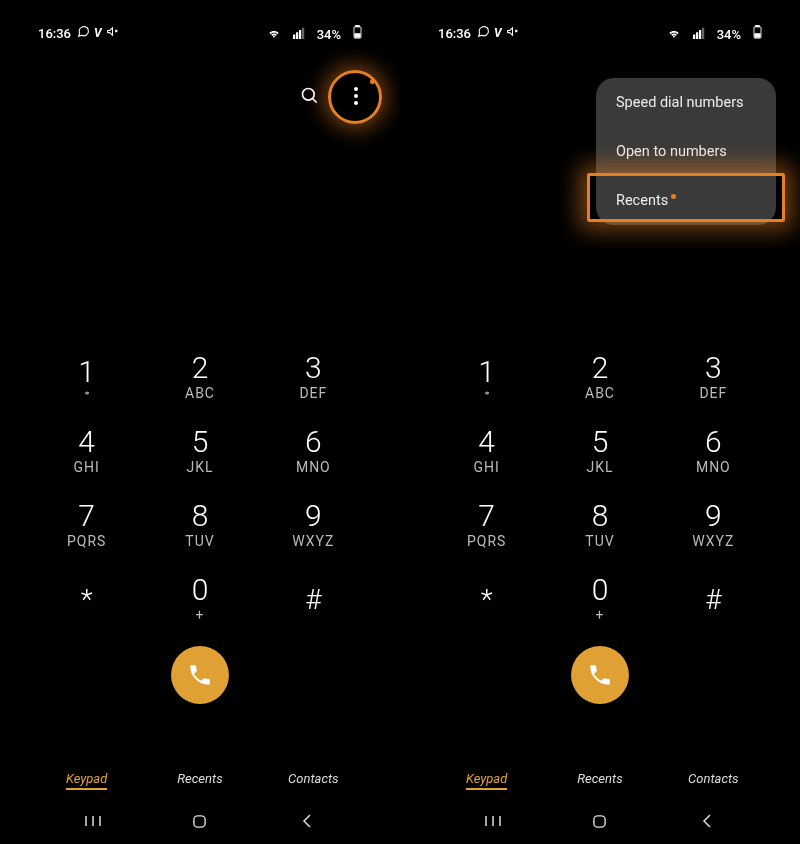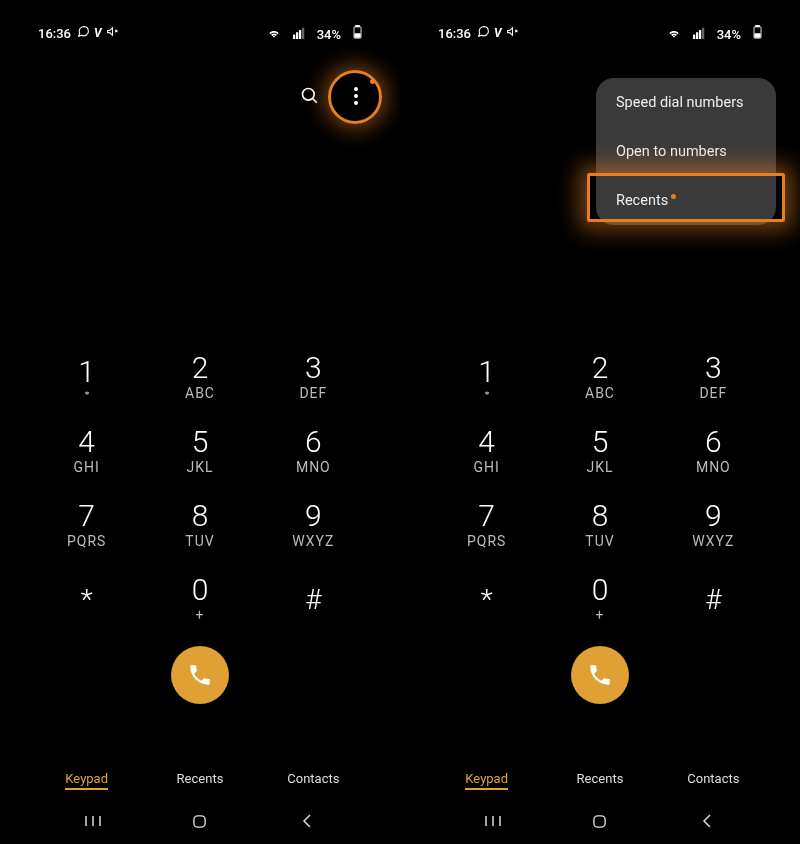--- a/index.html
+++ b/index.html
@@ -13,21 +13,21 @@
     .search-btn, .more-btn { width: 28px; height: 28px; display: flex; align-items: center; justify-content: center; position: relative; }
     .highlight-circle { position: absolute; top: 70px; right: 18px; width: 54px; height: 54px; border-radius: 50%; border: 3px solid #e67e22; pointer-events: none; box-shadow: 0 0 20px 6px rgba(230, 126, 34, 0.45); }
     .keypad { position: absolute; top: 340px; left: 0; right: 0; padding: 0 30px; }
     .keypad-row { display: grid; grid-template-columns: repeat(3, 1fr); }
     .key { height: 74px; display: flex; flex-direction: column; align-items: center; justify-content: center; cursor: pointer; }
     .key-digit { font-size: 30px; font-weight: 300; color: #fff; line-height: 1; }
     .key-sub { font-size: 14px; color: #bbb; margin-top: 2px; letter-spacing: 1px; }
     .key-symbol { font-size: 28px; font-weight: 300; }
     .call-btn { width: 58px; height: 58px; border-radius: 50%; background: #e0a033; display: flex; align-items: center; justify-content: center; margin: 10px auto 0; cursor: pointer; }
     .bottom-tabs { position: absolute; bottom: 50px; left: 0; right: 0; display: grid; grid-template-columns: repeat(3, 1fr); padding: 0 30px; }
-    .tab { text-align: center; font-size: 13px; color: #ddd; cursor: pointer; padding: 8px 0; }
+    .tab { text-align: center; font-size: 13px; color: #ddd; cursor: pointer; padding: 8px 0; font-style: italic; }
     .tab.active { color: #e0a033; }
     .tab.active .tab-label { border-bottom: 2px solid #e0a033; padding-bottom: 2px; }
     .nav-bar { position: absolute; bottom: 8px; left: 0; right: 0; display: grid; grid-template-columns: repeat(3, 1fr); padding: 0 40px; }
     .nav-btn { display: flex; align-items: center; justify-content: center; height: 30px; cursor: pointer; }
     .menu-popup { position: absolute; top: 78px; right: 24px; width: 180px; background: #3a3a3a; border-radius: 18px; overflow: hidden; z-index: 10; }
     .menu-item { padding: 16px 20px; font-size: 14.5px; color: #eee; cursor: pointer; position: relative; }
     .menu-dot { position: absolute; top: 18px; left: 75px; width: 5px; height: 5px; border-radius: 50%; background: #e67e22; }
     .highlight-box { position: absolute; top: 173px; right: 15px; width: 198px; height: 49px; border: 3px solid #e67e22; border-radius: 2px; pointer-events: none; z-index: 11; box-shadow: 0 0 22px 8px rgba(230, 126, 34, 0.5); }
     .orange-dot { position: absolute; width: 5px; height: 5px; border-radius: 50%; background: #e67e22; }
     .voicemail-icon { font-size: 8px; letter-spacing: -1px; }

